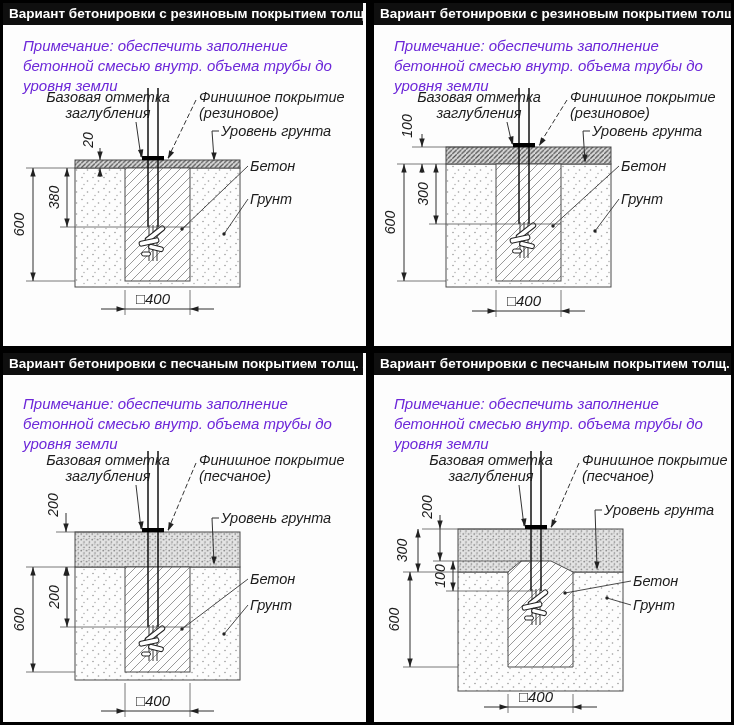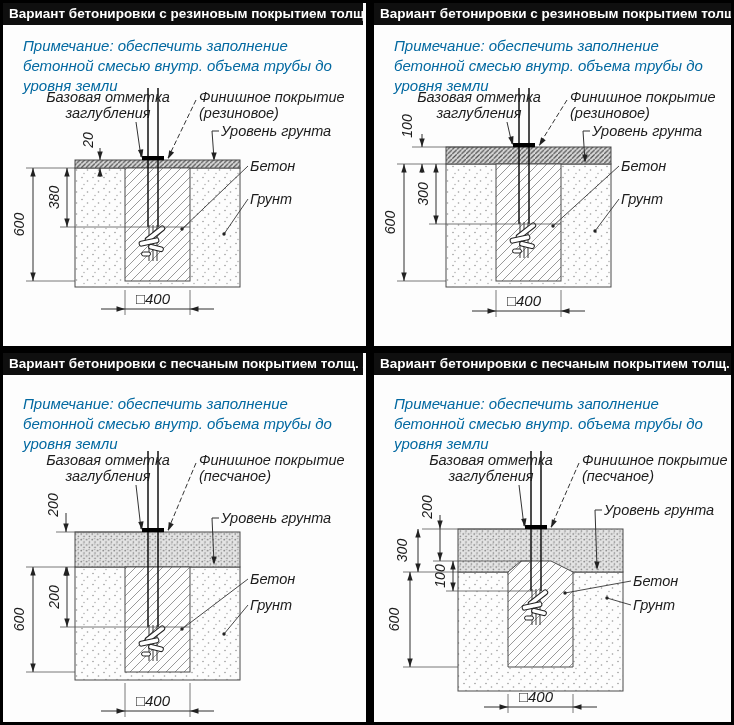--- a/index.html
+++ b/index.html
@@ -8,21 +8,21 @@
   .divider-v{position:absolute;left:363px;top:0;width:8px;height:719px;background:#000;}
   .divider-h{position:absolute;left:0;top:343px;width:728px;height:7px;background:#000;}
   .panel{position:absolute;background:#fdfdfd;overflow:hidden;}
   .panel.p0{left:0;top:0;width:360px;height:343px;}
   .panel.p1{left:371px;top:0;width:357px;height:343px;}
   .panel.p2{left:0;top:350px;width:360px;height:369px;}
   .panel.p3{left:371px;top:350px;width:357px;height:369px;}
   .panel-header{height:22px;background:#0f0f0f;color:#fff;font-size:13.5px;font-weight:bold;
                 line-height:21px;padding-left:6px;border-bottom:2px solid #fff;
                 white-space:nowrap;overflow:hidden;}
-  .panel-note{font-style:italic;font-size:15px;line-height:1.32;color:#0369a1;
+  .panel-note{font-style:italic;font-size:15px;line-height:1.32;color:#6d28d9;
               padding:9px 12px 0 20px;height:49px;box-sizing:border-box;}
   .p2 .panel-note,.p3 .panel-note{height:62px;padding-top:17px;}
   .diagram{display:block;}
   svg text{font-family:"Liberation Sans",sans-serif;}
 </style>
 </head>
 <body>
 
 <div id="stage">
   <div class="divider-v"></div>

